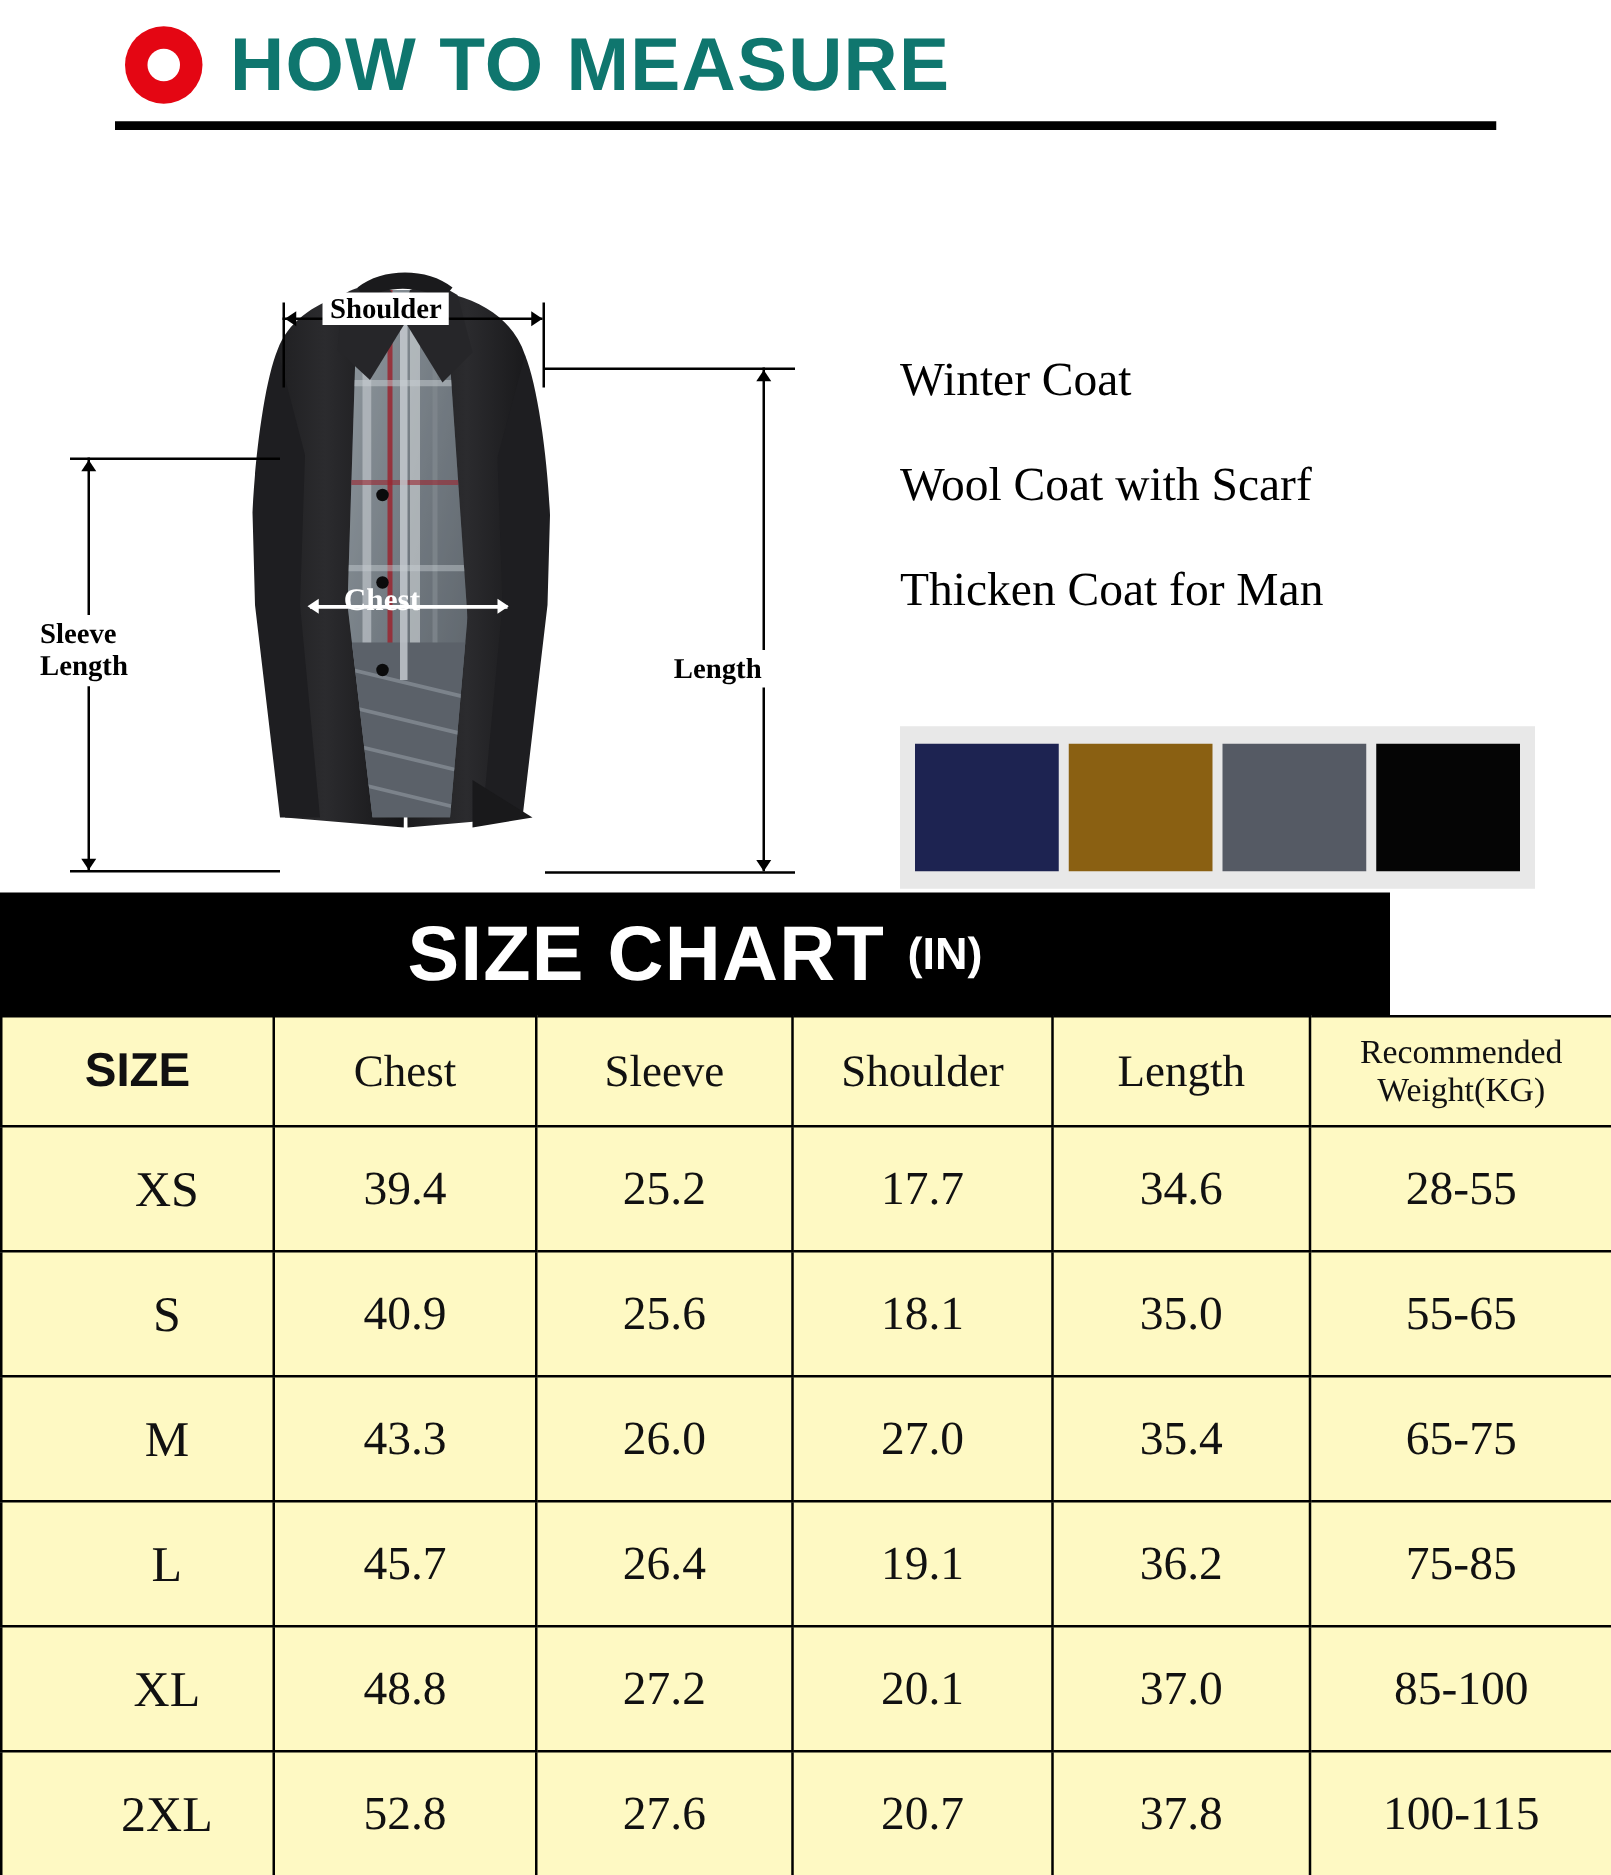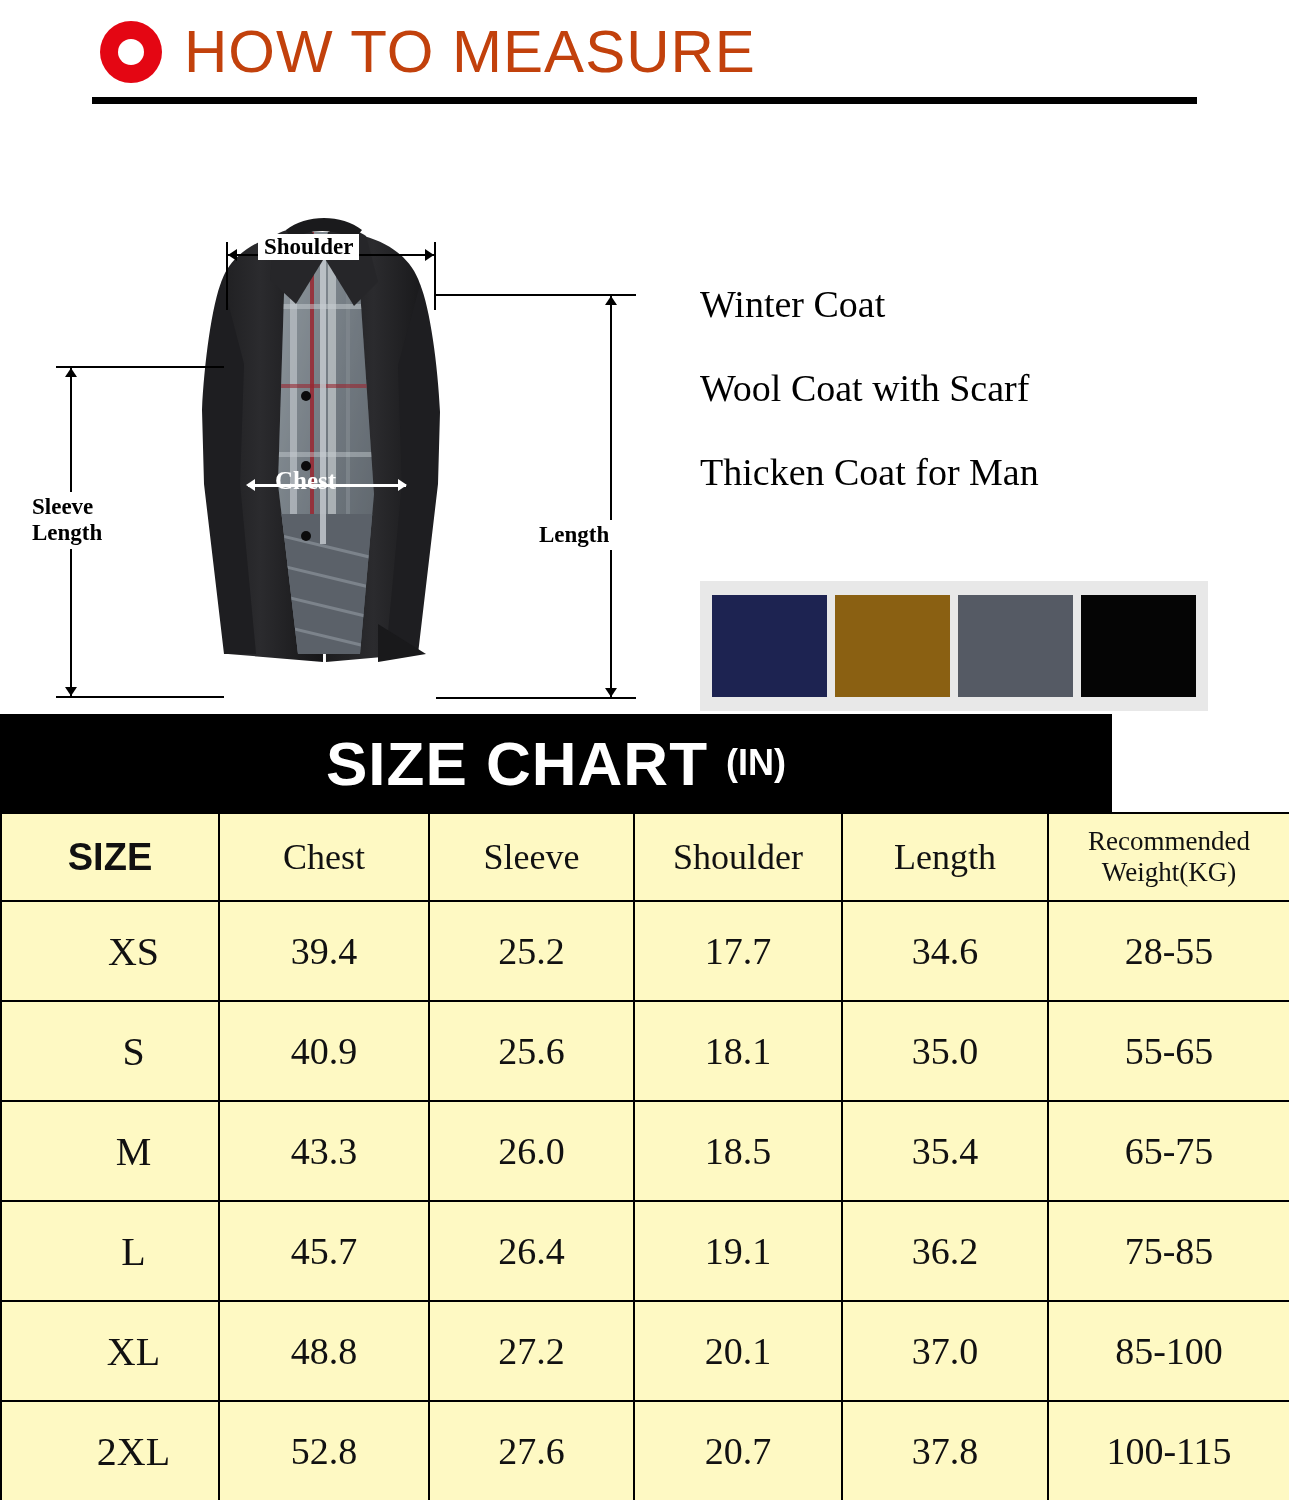--- a/index.html
+++ b/index.html
@@ -37,24 +37,24 @@
   }
   .header-bullet::after {
     content: "";
     width: 26px;
     height: 26px;
     border-radius: 50%;
     background: #ffffff;
   }
   .header-title {
     font-family: "Liberation Sans", sans-serif;
-    font-weight: normal;
+    font-weight: bold;
     font-size: 60px;
     letter-spacing: 1px;
-    color: #c2410c;
+    color: #0f766e;
     line-height: 1;
     white-space: nowrap;
   }
   .header-rule {
     position: absolute;
     left: 92px;
     right: 92px;
     bottom: 0;
     height: 7px;
     background: #000000;
@@ -137,21 +137,21 @@
   }
   .arrow-white-right {
     border-width: 6px 0 6px 9px;
     border-color: transparent transparent transparent #fff;
   }
   .ln-white { background: #ffffff; }
 
   
   .info {
     position: absolute;
-    left: 700px;
+    left: 720px;
     top: 0;
     width: 560px;
     height: 746px;
   }
   .info-line {
     font-family: "Liberation Serif", serif;
     font-size: 38px;
     color: #000000;
     margin: 0 0 40px 0;
     white-space: nowrap;
@@ -402,21 +402,21 @@
         <td>40.9</td>
         <td>25.6</td>
         <td>18.1</td>
         <td>35.0</td>
         <td>55-65</td>
       </tr>
       <tr>
         <td class="size-cell">M</td>
         <td>43.3</td>
         <td>26.0</td>
-        <td>18.5</td>
+        <td>27.0</td>
         <td>35.4</td>
         <td>65-75</td>
       </tr>
       <tr>
         <td class="size-cell">L</td>
         <td>45.7</td>
         <td>26.4</td>
         <td>19.1</td>
         <td>36.2</td>
         <td>75-85</td>

